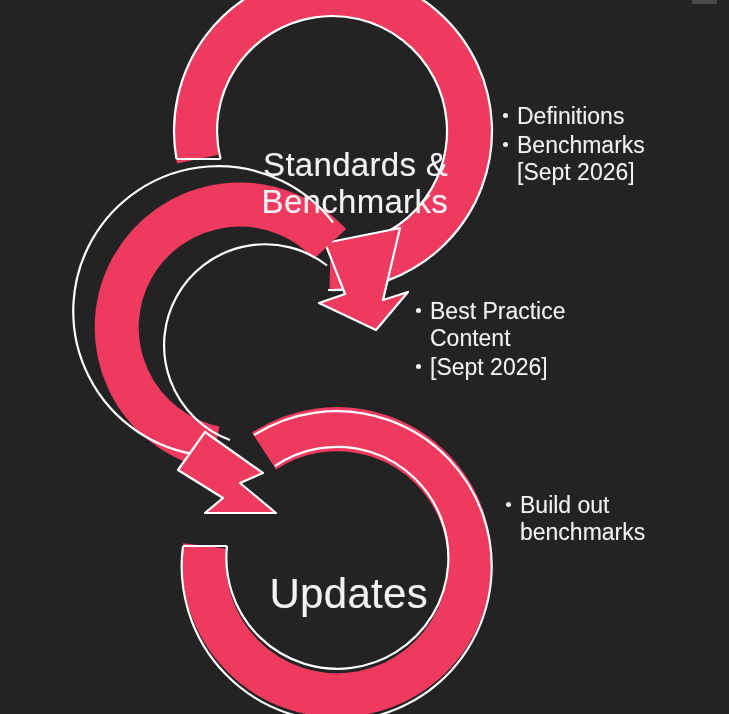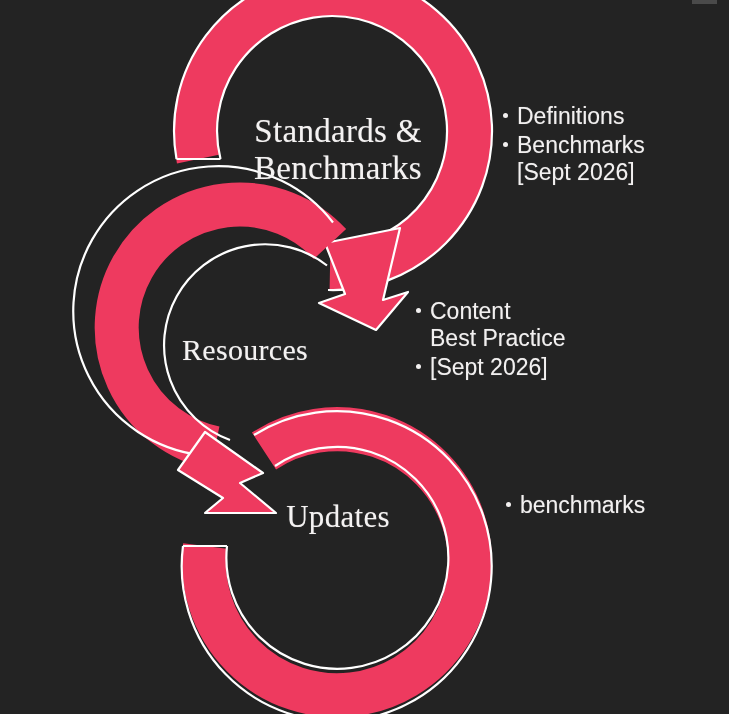--- a/index.html
+++ b/index.html
@@ -19,45 +19,46 @@
   #diagram-svg {
     position: absolute;
     left: 0;
     top: 0;
     width: 729px;
     height: 714px;
   }
   .ring-label {
     position: absolute;
     color: #f4f2f2;
-    font-family: Liberation Serif, serif;
+    font-family: Liberation Sans, sans-serif;
     font-weight: 400;
-    text-align: center;
+    text-align: right;
     line-height: 1.12;
     letter-spacing: 0.3px;
     white-space: pre-line;
     text-shadow: 0 0 1px rgba(255,255,255,0.35);
+    margin-top: 34px;
   }
   #label-standards {
     left: 228px;
     top: 113px;
     width: 220px;
     font-size: 33px;
   }
   #label-resources {
     left: 150px;
     top: 333px;
     width: 190px;
     font-size: 30px;
   }
   #label-updates {
     left: 248px;
-    top: 500px;
+    top: 536px;
     width: 180px;
-    font-size: 31px;
+    font-size: 42px;
   }
   .bullet-group {
     position: absolute;
     color: #f2f0f0;
     font-family: "Liberation Sans", sans-serif;
     font-size: 23px;
     line-height: 1.18;
     text-shadow: 0 0 1px rgba(255,255,255,0.3);
   }
   #bullets-standards { left: 502px; top: 103px; width: 205px; }
@@ -126,50 +127,50 @@
                A 133 133 0 1 0 264 451" fill="none" stroke="#ee3a5f" stroke-width="44" stroke-linecap="butt"></path>
       <path d="M 183 546 A 155 155 0 1 0 254 435" fill="none" stroke="#ffffff" stroke-width="2.2"></path>
       <path d="M 227 546 A 111 111 0 1 0 275 466" fill="none" stroke="#ffffff" stroke-width="2.2"></path>
       <line x1="183" y1="546" x2="227" y2="546" stroke="#ffffff" stroke-width="2.2"></line>
     </g>
   </svg>
 
   <div class="ring-label" id="label-standards">Standards &amp;
 Benchmarks</div>
 
-  <div class="ring-label" id="label-resources">Resources</div>
 
   <div class="ring-label" id="label-updates">Updates</div>
 
   <div class="bullet-group" id="bullets-standards">
     <div class="bullet-item">
       <span class="dot"></span>
       <span class="bullet-line">Definitions</span>
     </div>
     <div class="bullet-item">
       <span class="dot"></span>
       <span class="bullet-line">Benchmarks</span>
       <span class="bullet-line">[Sept 2026]</span>
     </div>
   </div>
 
   <div class="bullet-group" id="bullets-resources">
     <div class="bullet-item">
       <span class="dot"></span>
+      <span class="bullet-line">Best Practice</span>
       <span class="bullet-line">Content</span>
-      <span class="bullet-line">Best Practice</span>
     </div>
     <div class="bullet-item">
       <span class="dot"></span>
       <span class="bullet-line">[Sept 2026]</span>
     </div>
   </div>
 
   <div class="bullet-group" id="bullets-updates">
     <div class="bullet-item">
       <span class="dot"></span>
+      <span class="bullet-line">Build out</span>
       <span class="bullet-line">benchmarks</span>
     </div>
   </div>
 
   <div id="top-artifact" style="background: rgb(74, 74, 74);"></div>
 
 </div>
 
 </body></html>

